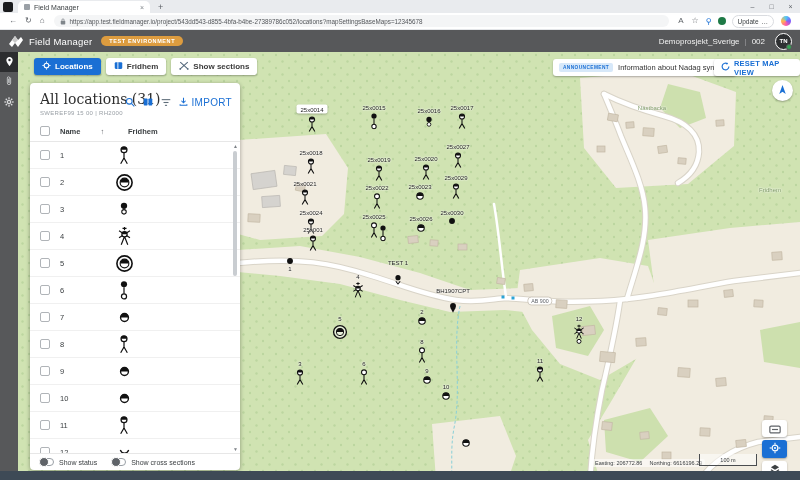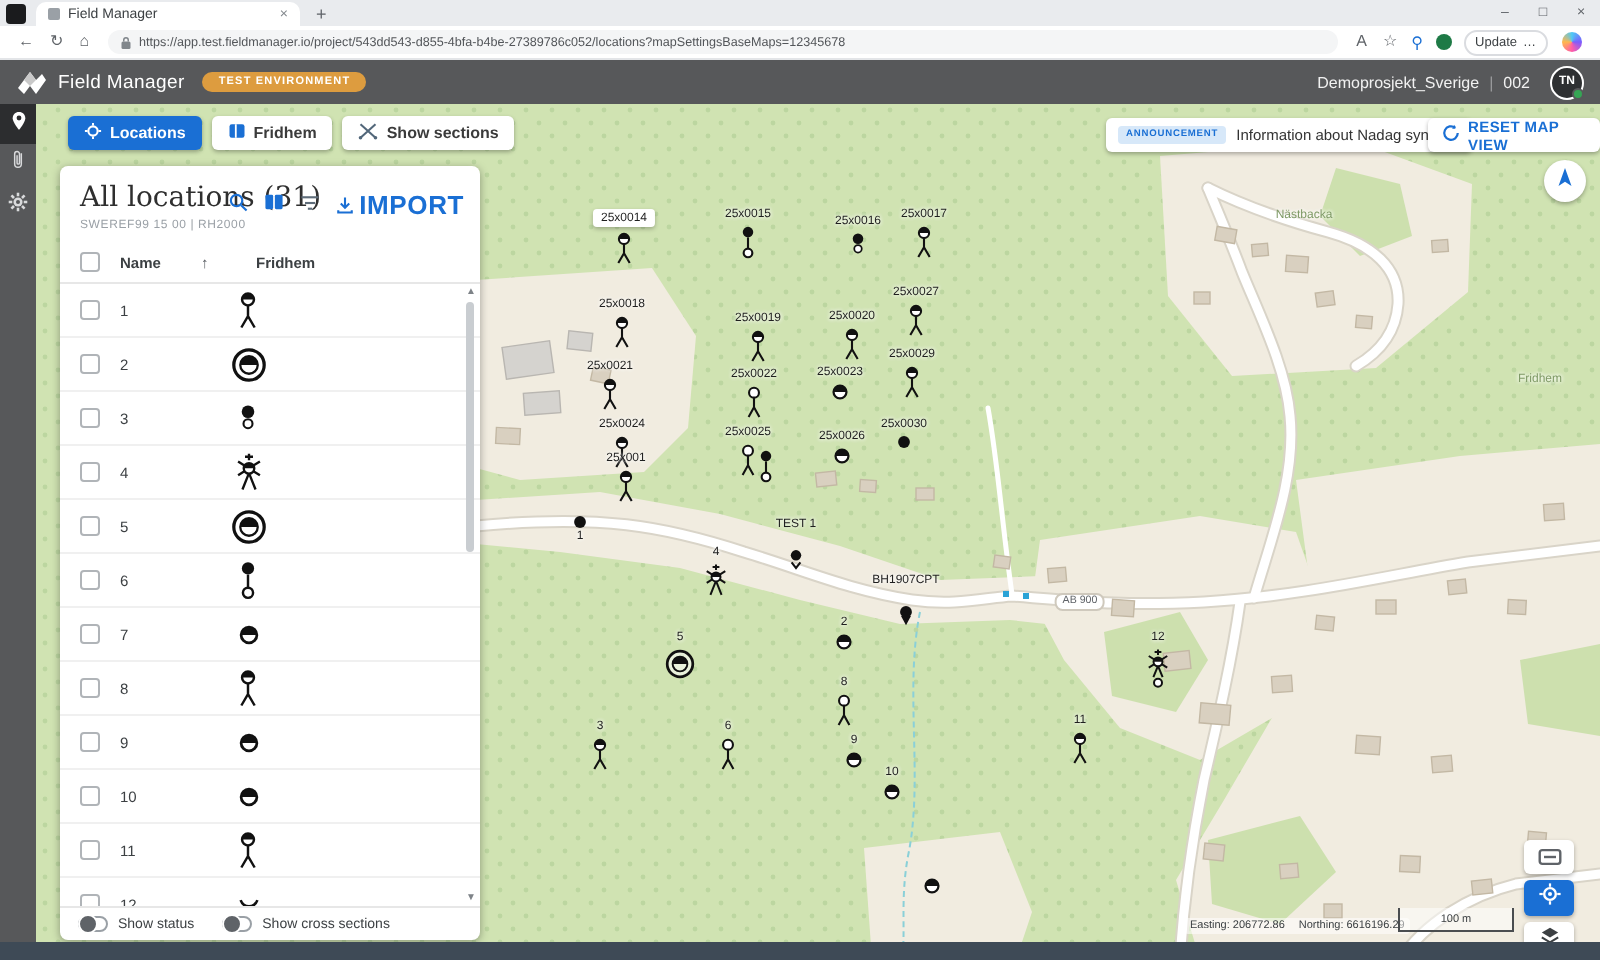--- a/index.html
+++ b/index.html
@@ -55,21 +55,21 @@
   .tabsbar{position:absolute;top:58px;left:34px;display:flex;gap:5px;z-index:11}
   .ftab{height:17px;border-radius:3px;background:#fff;box-shadow:0 1px 2px rgba(0,0,0,.3);display:flex;align-items:center;padding:0 8px;font-size:8px;color:#3b3b3b;gap:4px;font-weight:600}
   .ftab.active{background:#1a6fd4;color:#fff}
 
   
   .panel{position:absolute;top:83px;left:30px;width:210px;bottom:10px;background:#fff;border-radius:4px;box-shadow:0 1px 4px rgba(0,0,0,.35);z-index:10;display:flex;flex-direction:column;box-sizing:border-box}
   .phead{padding:8px 10px 5px;position:relative}
   .ptitle{font-size:14px;color:#2f2f2f;font-family:"DejaVu Serif",serif}
   .psub{font-size:6px;color:#9aa0a6;margin-top:3px;letter-spacing:.3px}
   .pactions{position:absolute;top:10px;right:8px;display:flex;align-items:center;gap:8px}
-  .importbtn{font-size:13px;color:#1a6fd4;font-weight:700;display:flex;gap:3px;align-items:center;letter-spacing:.3px}
+  .importbtn{font-size:10px;color:#1a6fd4;font-weight:400;display:flex;gap:3px;align-items:center;letter-spacing:.3px}
   .thead{display:flex;align-items:center;height:20px;border-bottom:1px solid #e7e7e7;font-size:7.5px;color:#3c4043;font-weight:700;padding:0 10px;flex:none}
   .cb{width:8px;height:8px;border:1px solid #b0b4b8;border-radius:2px;background:#fff;flex:none}
   .thead .colname{margin-left:10px;width:68px;display:flex;gap:20px}
   .sortarrow{color:#5f6368;font-weight:400}
   .rows{flex:1;overflow:hidden;position:relative}
   .row{display:flex;align-items:center;height:27px;border-bottom:1px solid #f0f0f0;padding:0 10px;box-sizing:border-box}
   .row .num{margin-left:10px;width:52px;font-size:7.5px;color:#3c4043}
   .row .micon{width:24px;display:flex;justify-content:center}
   .sbar{position:absolute;right:1px;top:1px;bottom:1px;width:7px}
   .sbar .up,.sbar .dn{position:absolute;left:0;width:7px;font-size:5px;color:#7e8388;text-align:center}

